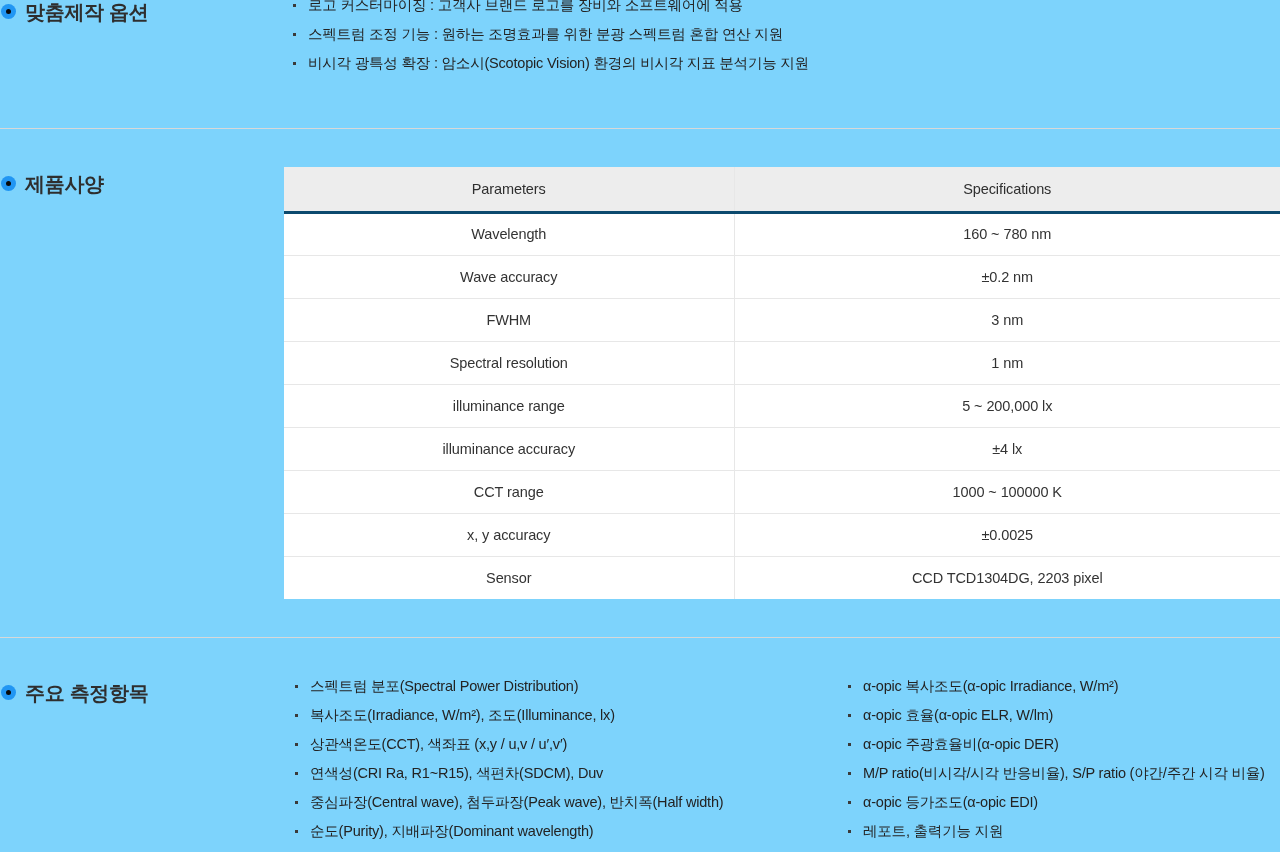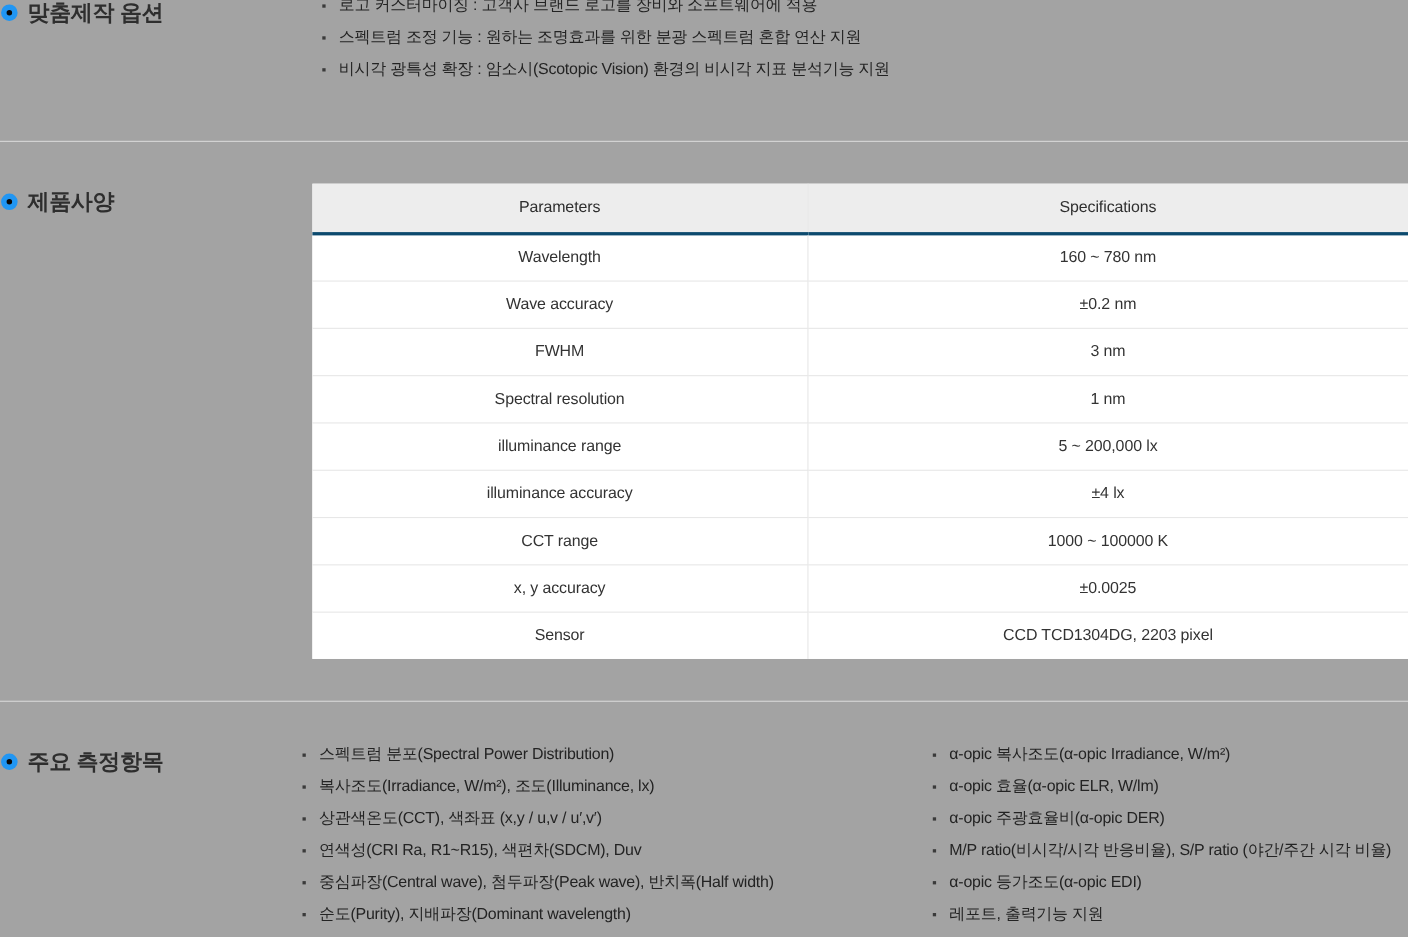--- a/index.html
+++ b/index.html
@@ -11,21 +11,21 @@
     width: 1280px;
     height: 852px;
     overflow: hidden;
     font-family: "Liberation Sans", "DejaVu Sans", sans-serif;
   }
 
   .page {
     position: relative;
     width: 1280px;
     height: 852px;
-    background: #a3a3a3;
+    background: #7dd3fc;
   }
 
   
   .section {
     position: absolute;
     left: 0;
     width: 1280px;
   }
 
   .section-head {
@@ -155,21 +155,21 @@
 
   #divider-1            { top: 128px; }
 
   #sec-spec             { top: 172px; height: 426px; }
   #sec-spec .section-head { top: 0; }
 
   #divider-2            { top: 637px; }
 
   #sec-measure          { top: 681px; height: 171px; }
   #sec-measure .section-head { top: 0; }
-  #bullets-measure-left  { left: 272px; top: -9px; }
+  #bullets-measure-left  { left: 292px; top: -9px; }
   #bullets-measure-right { left: 845px; top: -9px; }
 </style>
 </head>
 <body>
 
 <div class="page">
 
   <div class="section" id="sec-custom">
     <div class="section-head">
       <span class="head-icon"></span>

